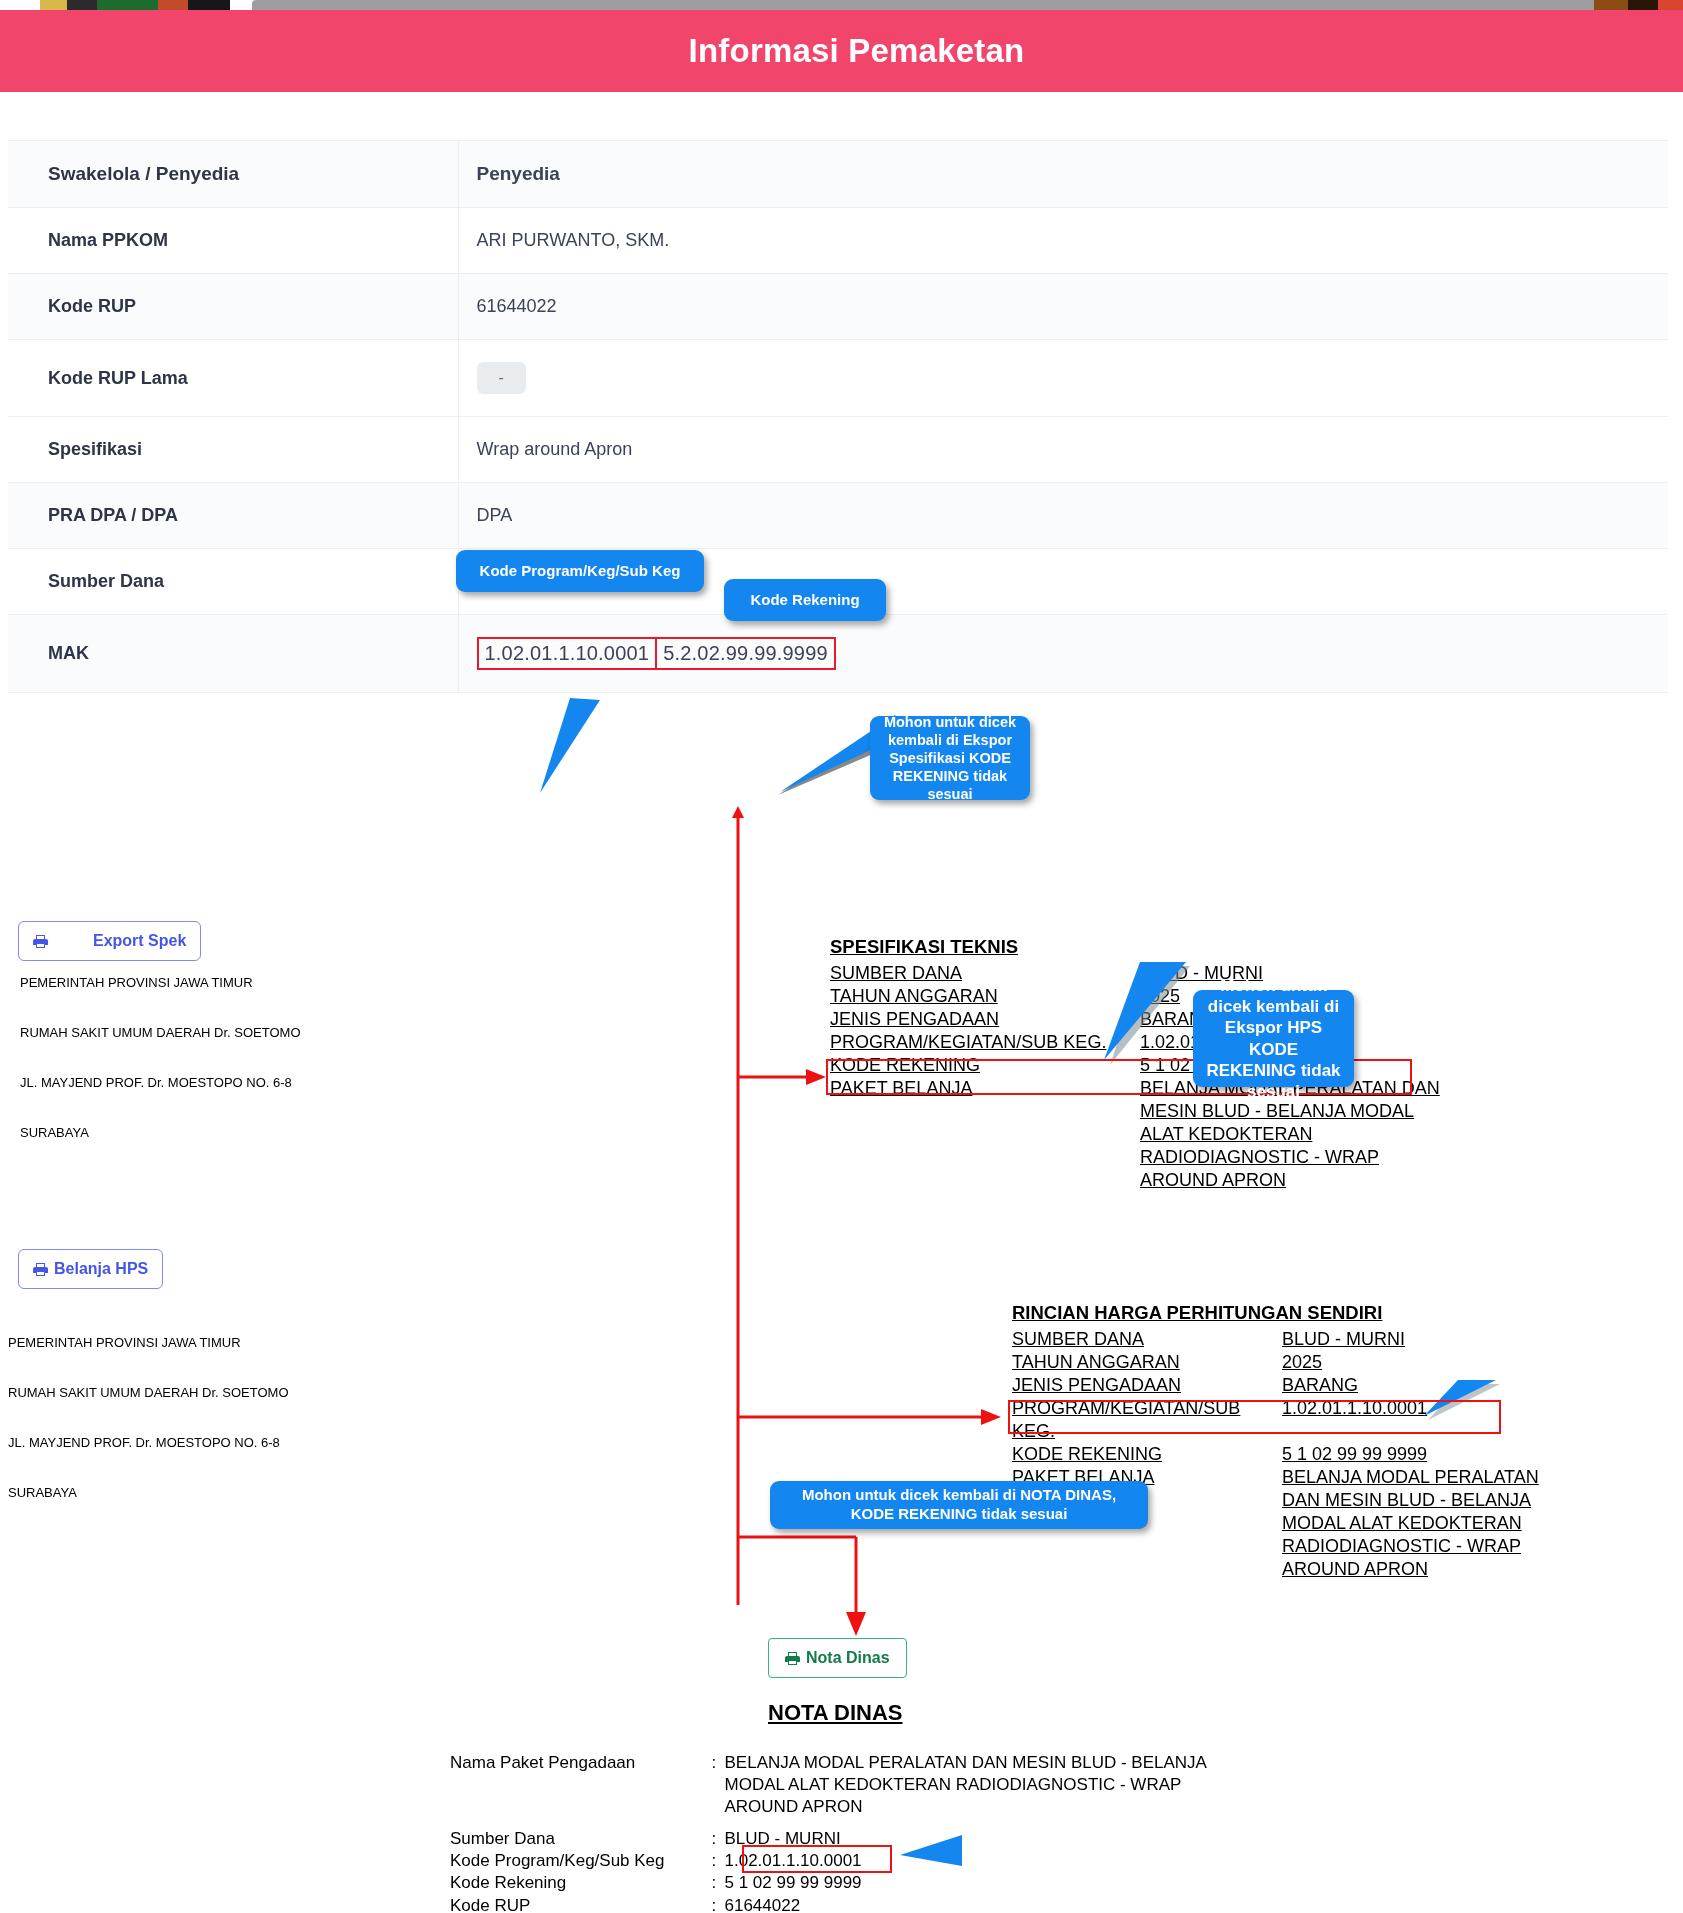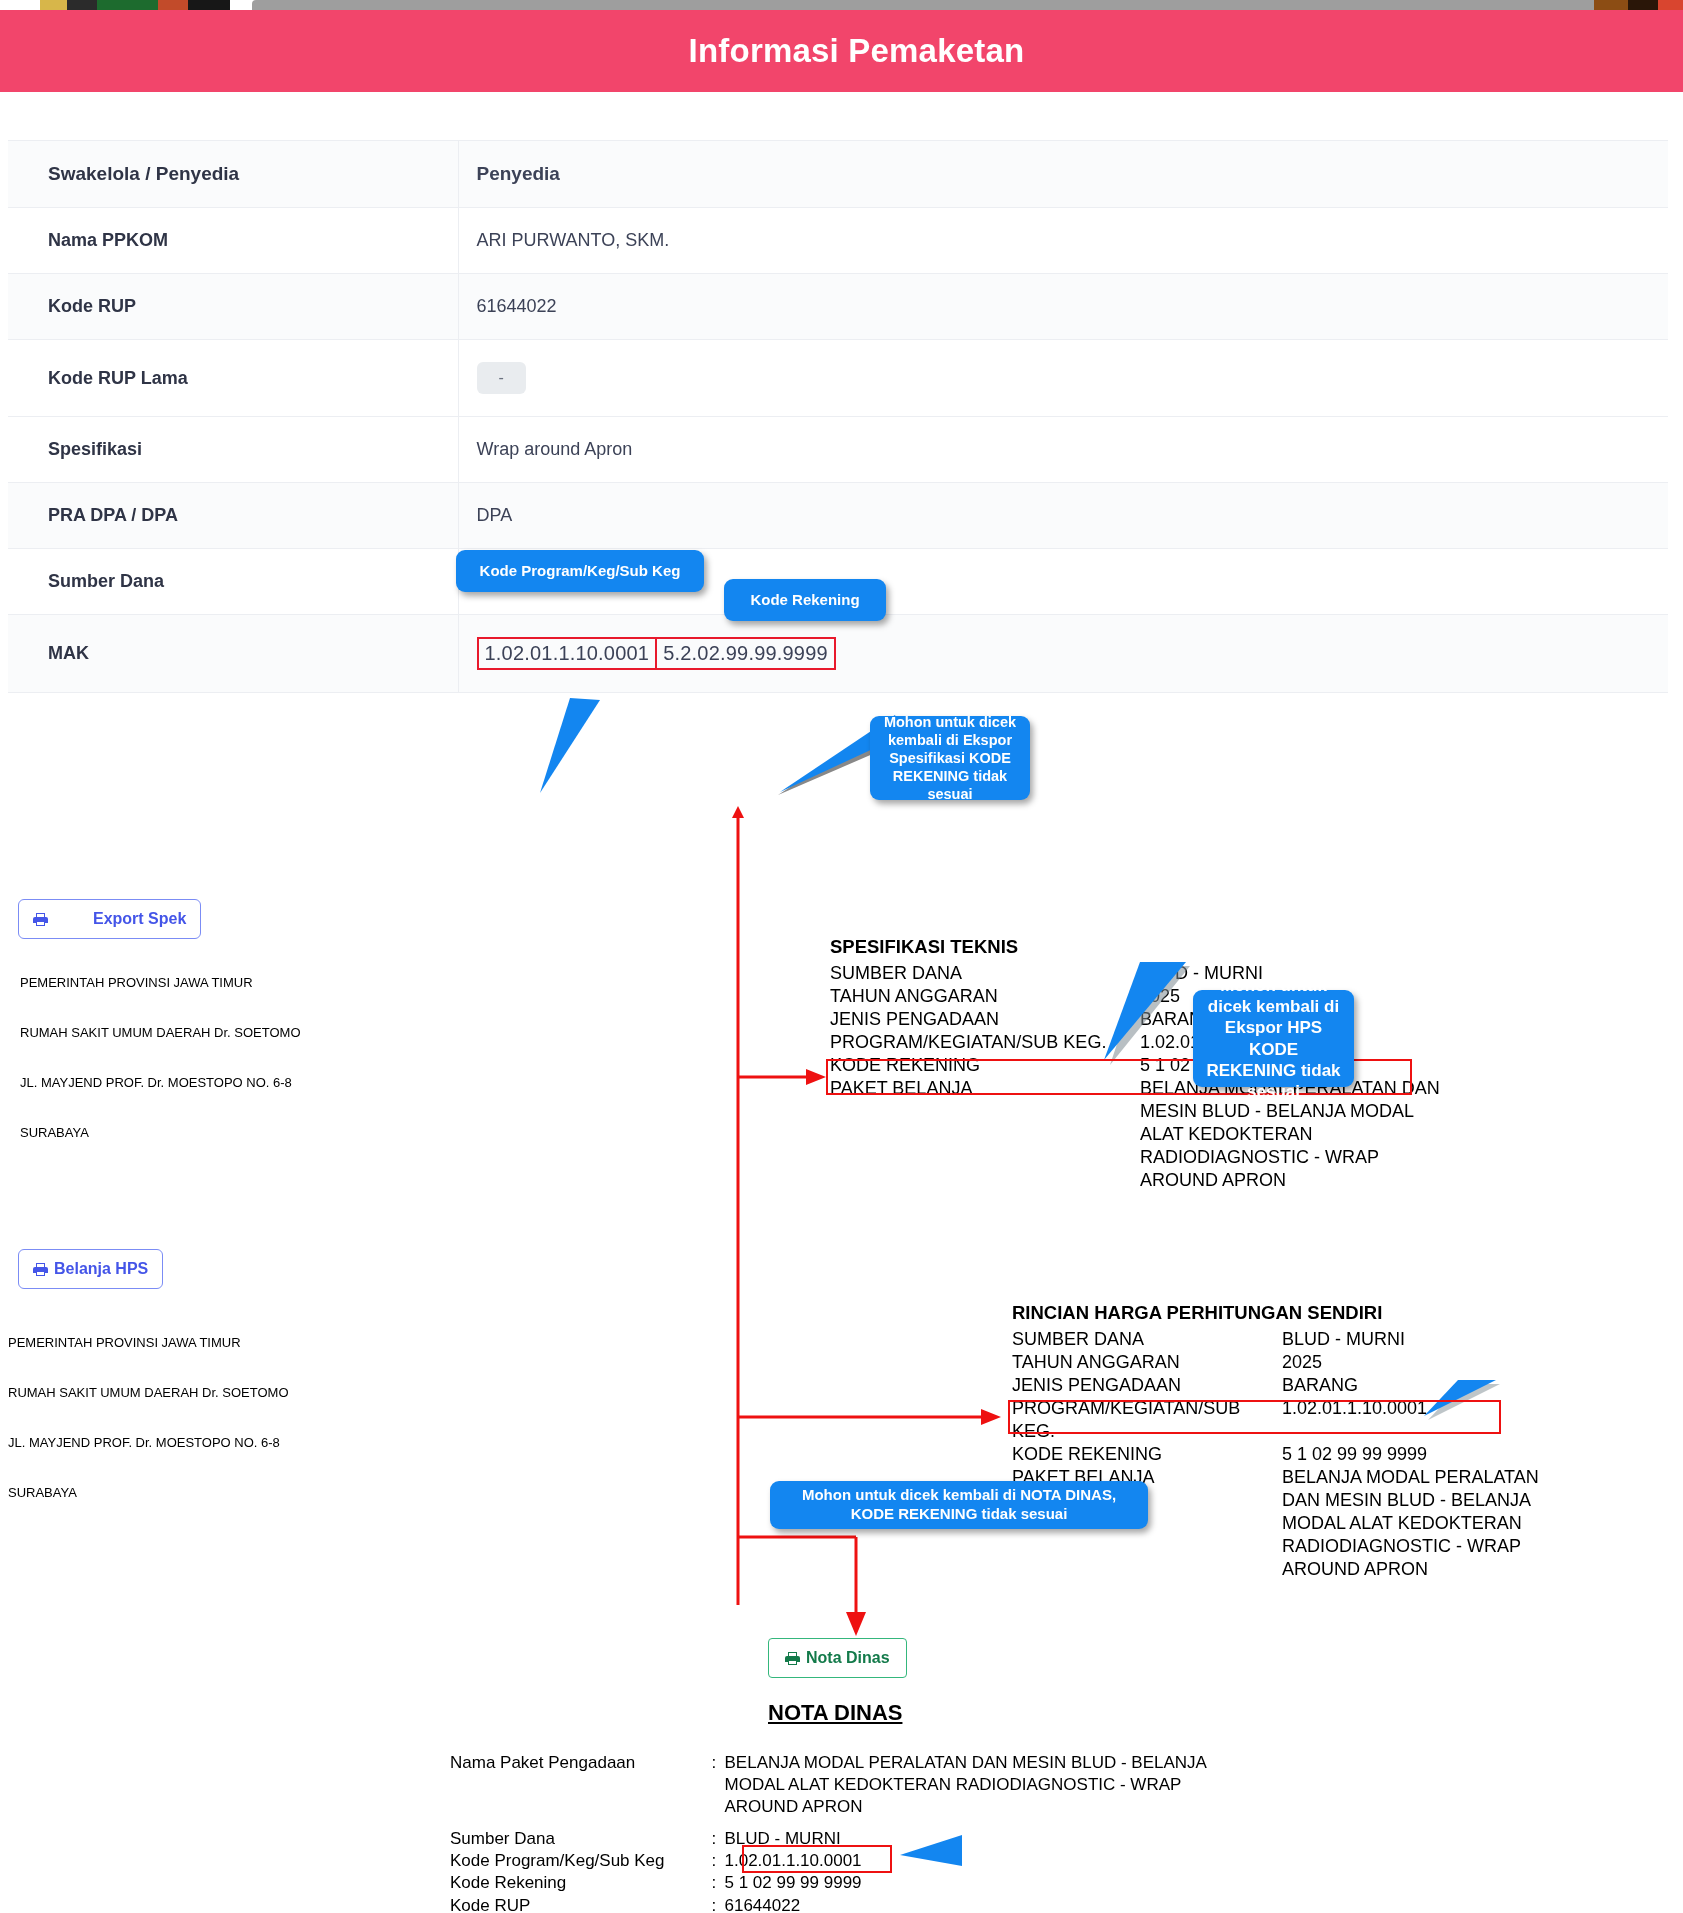--- a/index.html
+++ b/index.html
@@ -81,21 +81,21 @@
   }
   .printer { display:inline-block; width:15px; height:13px; position:relative; }
   .printer i.body { position:absolute; left:0; top:4px; width:15px; height:6px; background:currentColor; border-radius:2px 2px 0 0;}
   .printer i.top  { position:absolute; left:3px; top:0; width:9px; height:4px; border:1.5px solid currentColor; border-bottom:none;}
   .printer i.pap  { position:absolute; left:3px; top:8px; width:9px; height:5px; border:1.5px solid currentColor; background:#fff;}
 
   
   .addr { position:absolute; font-size:13px; color:#000; line-height:1.28; white-space:pre; }
 
   
-  .docblock { position:absolute; font-size:18px; color:#000; }
+  .docblock { position:absolute; font-size:18px; color:#000;text-decoration:underline; }
   .docblock .dtitle { font-weight:bold; font-size:18.5px; margin-bottom:4px; }
   .docrow { display:flex; line-height:1.28; }
 
   .redbox-line {
     position:absolute; border:2.5px solid #ee1111; pointer-events:none; z-index:20;
   }
 
   
   .nd-title { position:absolute; font-weight:bold; font-size:22px; color:#000; text-decoration:underline; }
   .nd-table { position:absolute; font-size:17px; color:#000; }
@@ -205,21 +205,21 @@
 </div>
 
 <div class="callout" style="left:1181px; top:990px; width:161px; height:97px; font-size:17px;margin-left:12px;">
   <span>Mohon untuk dicek kembali di Ekspor HPS KODE REKENING tidak sesuai</span>
 </div>
 
 <div class="callout" style="left:770px; top:1481px; width:378px; height:48px; font-size:15px;">
   <span>Mohon untuk dicek kembali di NOTA DINAS, KODE REKENING tidak sesuai</span>
 </div>
 
-<button class="btn-outline" style="left:18px; top:899px;gap:45px;">
+<button class="btn-outline" style="left:18px; top:921px;gap:45px;">
   <span class="printer">
       <i class="body"></i>
       <i class="top"></i>
       <i class="pap"></i>
     </span>
   <span>Export Spek</span>
 </button>
 
 <div class="addr" style="left:20px; top:942px;">
   <div>PEMERINTAH PROVINSI JAWA TIMUR</div>

